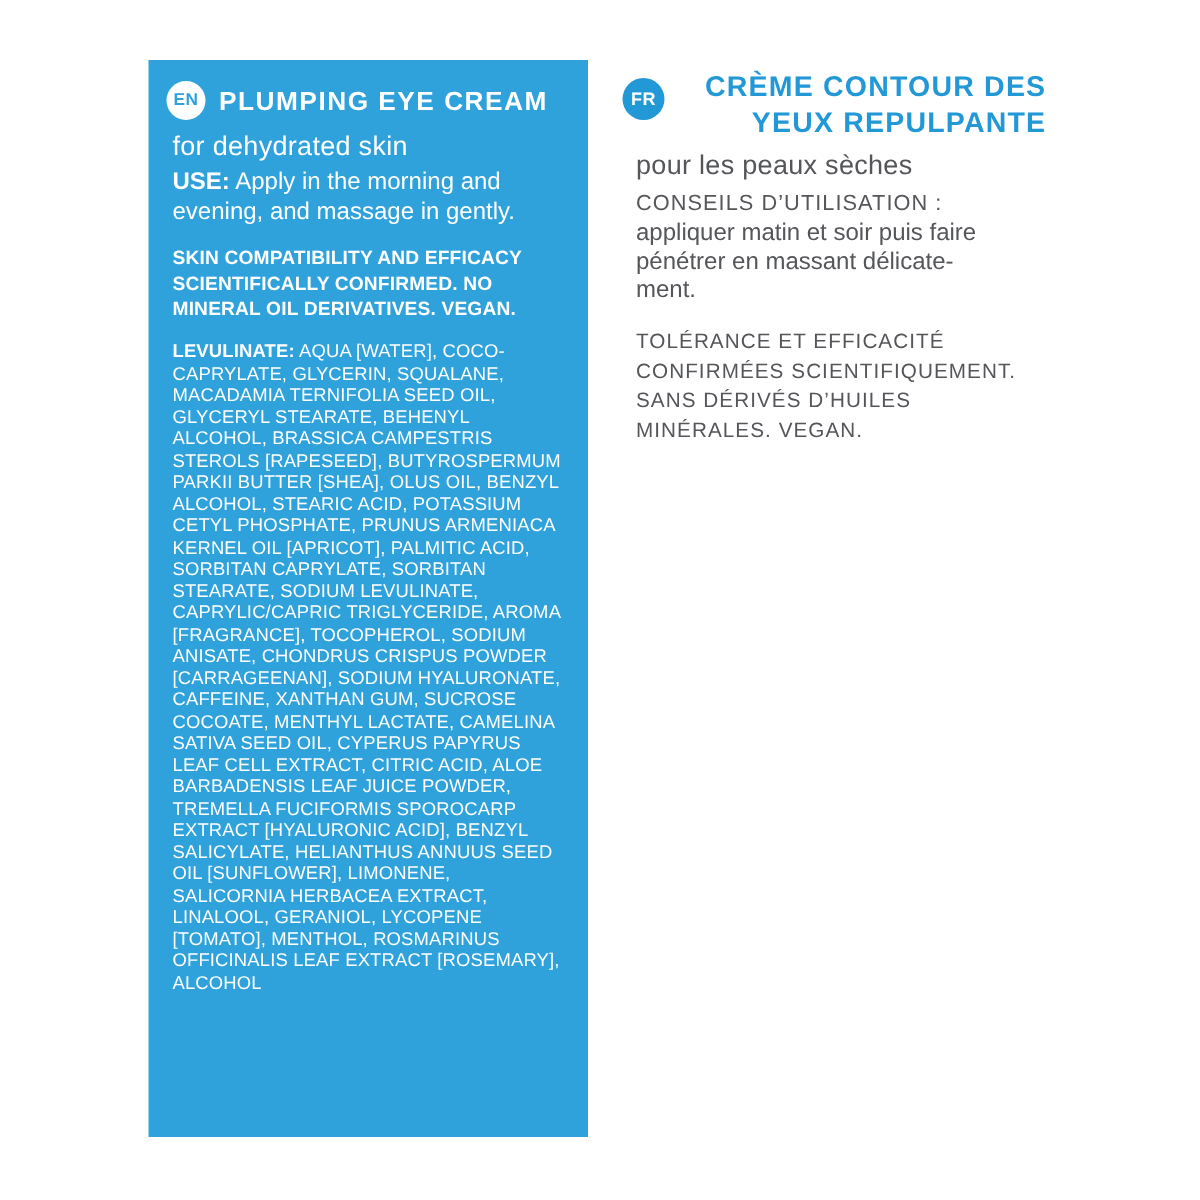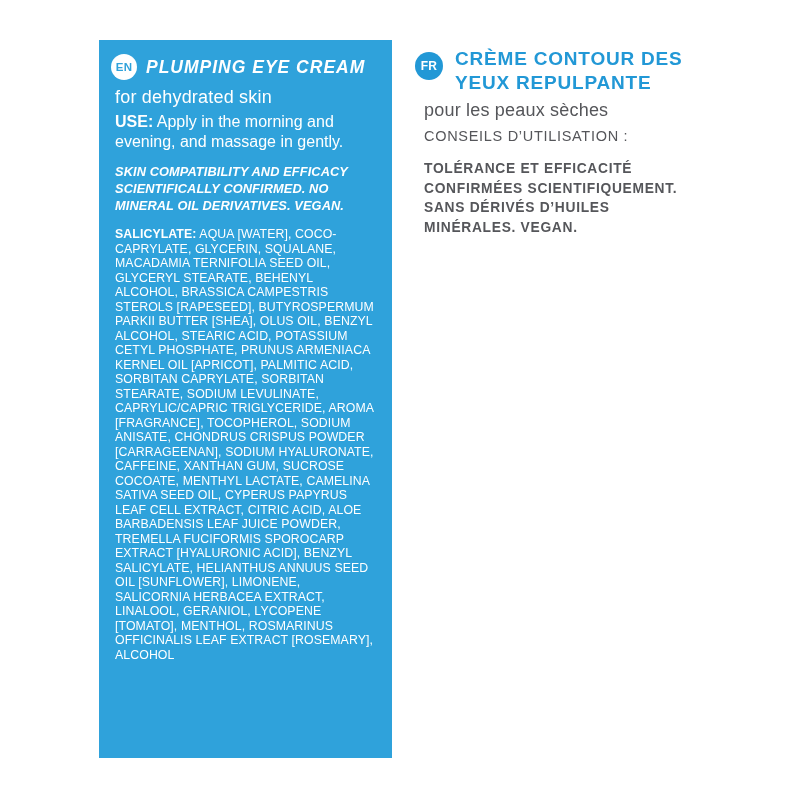--- a/index.html
+++ b/index.html
@@ -43,96 +43,95 @@
     background: #ffffff;
     color: var(--panel_blue, #2FA2DB);
     font-size: 11.5px;
   }
   .title-en {
     font-size: 17.5px;
     font-weight: bold;
     letter-spacing: 1px;
     margin: 0;
     white-space: nowrap;
-    font-style: italic;
   }
   .subtitle-en {
     font-size: 18px;
     font-weight: normal;
     margin: 7px 0 4px 0;
     letter-spacing: 0.2px;
   }
   .body-en {
     font-size: 16px;
     line-height: 19.5px;
     margin: 0 0 2px 0;
   }
   .claims-en {
     font-size: 12.8px;
     line-height: 17px;
     font-weight: bold;
     letter-spacing: 0.1px;
     margin: 12px 0 0 0;
-    font-style: italic;
   }
   .ingredients-en {
     font-size: 12.3px;
     line-height: 14.5px;
     margin: 13px 0 0 0;
     width: 263px;
     letter-spacing: 0.1px;
   }
 
   
   .panel-fr {
     position: absolute;
     left: 415px; top: 47px;
     width: 310px;
     color: var(--text_dark, #55565A);
   }
   .header-fr {
     display: flex;
     align-items: flex-start;
-    gap: 12px;
+    gap: 27px;
   }
   .badge-fr {
     width: 28px; height: 28px;
     background: var(--heading_blue, #2298D6);
     color: #ffffff;
     font-size: 12px;
     margin-top: 5px;
   }
   .title-fr {
     font-size: 19px;
     font-weight: bold;
     letter-spacing: 0.8px;
     line-height: 23.5px;
     color: var(--heading_blue, #2298D6);
     margin: 0;
+    text-align: right;
   }
   .subtitle-fr {
     font-size: 18px;
     font-weight: normal;
     margin: 6px 0 3px 9px;
     letter-spacing: 0.2px;
   }
   .body-fr {
     font-size: 16px;
     line-height: 19px;
     margin: 0 0 0 9px;
   }
   .use-label-fr {
     font-size: 14.5px;
     font-weight: normal;
     letter-spacing: 0.7px;
     margin: 7px 0 2px 9px;
   }
   .claims-fr {
     font-size: 13.8px;
-    font-weight: bold;
+    font-weight: normal;
     letter-spacing: 0.7px;
     line-height: 19.5px;
     margin: 15px 0 0 9px;
   }
 </style>
 </head>
 <body>
 
 <div class="canvas">
 
@@ -144,32 +143,35 @@
     <h2 class="subtitle-en">for dehydrated skin</h2>
     <p class="body-en">
       <b>USE:</b>
       <span class="prewrap">Apply in the morning and
 evening, and massage in gently.</span>
     </p>
     <p class="claims-en prewrap">SKIN COMPATIBILITY AND EFFICACY
 SCIENTIFICALLY CONFIRMED. NO
 MINERAL OIL DERIVATIVES. VEGAN.</p>
     <p class="ingredients-en">
-      <b>SALICYLATE:</b>
+      <b>LEVULINATE:</b>
       <span>AQUA [WATER], COCO-CAPRYLATE, GLYCERIN, SQUALANE, MACADAMIA TERNIFOLIA SEED OIL, GLYCERYL STEARATE, BEHENYL ALCOHOL, BRASSICA CAMPESTRIS STEROLS [RAPESEED], BUTYROSPERMUM PARKII BUTTER [SHEA], OLUS OIL, BENZYL ALCOHOL, STEARIC ACID, POTASSIUM CETYL PHOSPHATE, PRUNUS ARMENIACA KERNEL OIL [APRICOT], PALMITIC ACID, SORBITAN CAPRYLATE, SORBITAN STEARATE, SODIUM LEVULINATE, CAPRYLIC/CAPRIC TRIGLYCERIDE, AROMA [FRAGRANCE], TOCOPHEROL, SODIUM ANISATE, CHONDRUS CRISPUS POWDER [CARRAGEENAN], SODIUM HYALURONATE, CAFFEINE, XANTHAN GUM, SUCROSE COCOATE, MENTHYL LACTATE, CAMELINA SATIVA SEED OIL, CYPERUS PAPYRUS LEAF CELL EXTRACT, CITRIC ACID, ALOE BARBADENSIS LEAF JUICE POWDER, TREMELLA FUCIFORMIS SPOROCARP EXTRACT [HYALURONIC ACID], BENZYL SALICYLATE, HELIANTHUS ANNUUS SEED OIL [SUNFLOWER], LIMONENE, SALICORNIA HERBACEA EXTRACT, LINALOOL, GERANIOL, LYCOPENE [TOMATO], MENTHOL, ROSMARINUS OFFICINALIS LEAF EXTRACT [ROSEMARY], ALCOHOL</span>
     </p>
   </section>
 
   <section class="panel-fr">
     <div class="header-fr">
       <span class="badge badge-fr">FR</span>
       <h1 class="title-fr prewrap">CRÈME CONTOUR DES
 YEUX REPULPANTE</h1>
     </div>
     <h2 class="subtitle-fr">pour les peaux sèches</h2>
     <p class="use-label-fr">CONSEILS D’UTILISATION :</p>
+    <p class="body-fr prewrap">appliquer matin et soir puis faire
+pénétrer en massant délicate-
+ment.</p>
     <p class="claims-fr prewrap">TOLÉRANCE ET EFFICACITÉ
 CONFIRMÉES SCIENTIFIQUEMENT.
 SANS DÉRIVÉS D’HUILES
 MINÉRALES. VEGAN.</p>
   </section>
 
 </div>
 
 </body></html>

